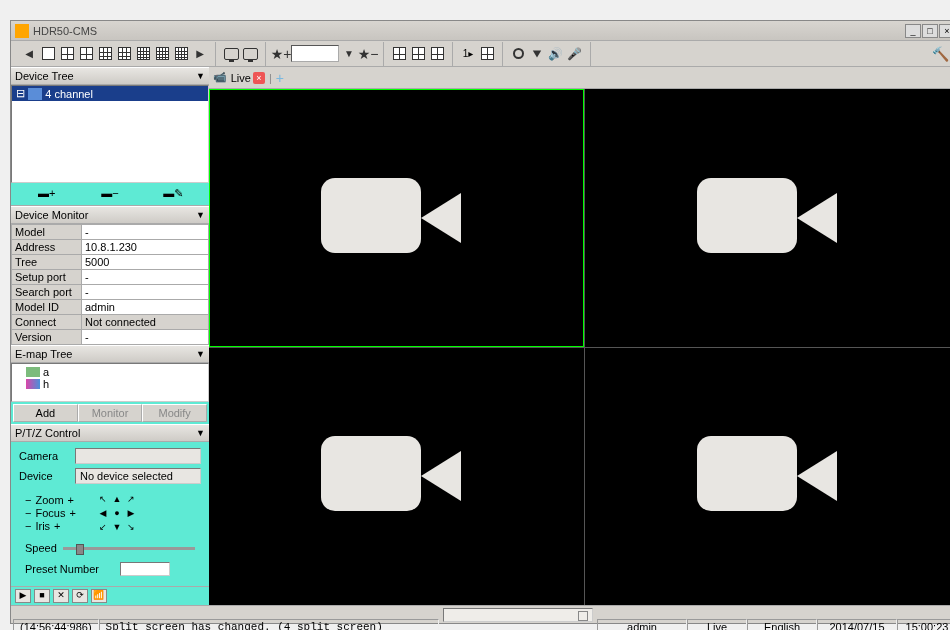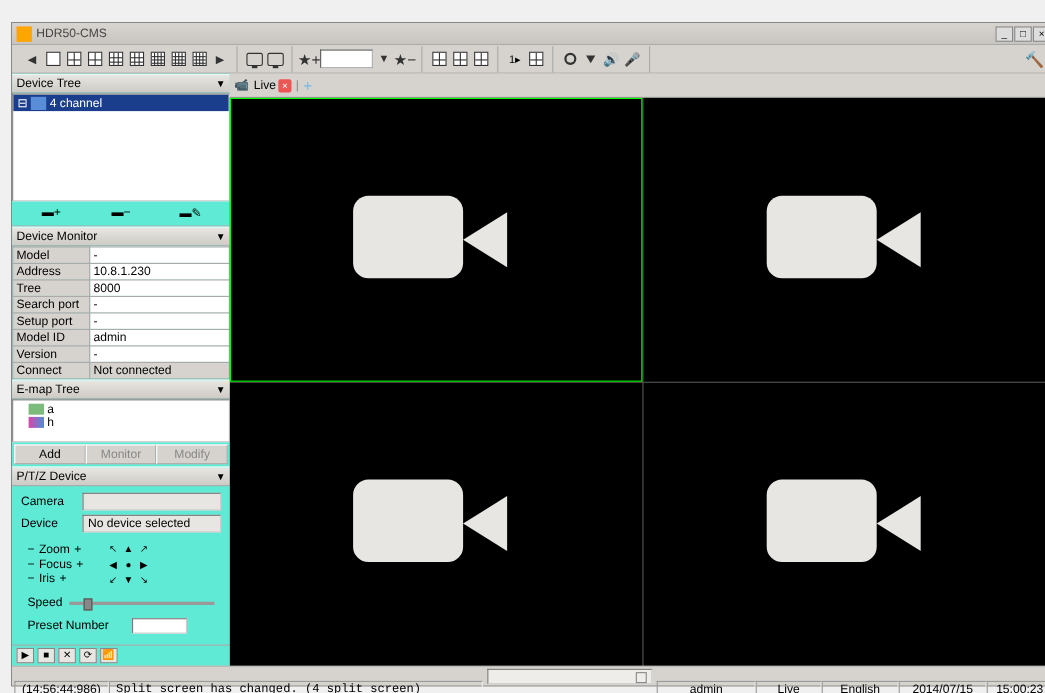--- a/index.html
+++ b/index.html
@@ -241,41 +241,41 @@
             <tr>
               <td>Model</td>
               <td>-</td>
             </tr>
         <tr>
               <td>Address</td>
               <td>10.8.1.230</td>
             </tr>
         <tr>
               <td>Tree</td>
-              <td>8000</td>
+              <td>5000</td>
+            </tr>
+        <tr>
+              <td>Setup port</td>
+              <td>-</td>
             </tr>
         <tr>
               <td>Search port</td>
               <td>-</td>
             </tr>
         <tr>
-              <td>Setup port</td>
-              <td>-</td>
-            </tr>
-        <tr>
               <td>Model ID</td>
               <td>admin</td>
             </tr>
         <tr>
+              <td>Connect</td>
+              <td style="background:#d6d3ce">Not connected</td>
+            </tr>
+        <tr>
               <td>Version</td>
               <td>-</td>
-            </tr>
-        <tr>
-              <td>Connect</td>
-              <td style="background:#d6d3ce">Not connected</td>
             </tr>
       </tbody>
         </table>
 
       <div class="panel-header">
         <span>E-map Tree</span>
         <span class="down">▼</span>
       </div>
       <div class="emap-area">
         <div class="emap-item">
@@ -287,21 +287,21 @@
             <span>h</span>
           </div>
       </div>
       <div class="btn-row">
         <button>Add</button>
         <button disabled="">Monitor</button>
         <button disabled="">Modify</button>
       </div>
 
       <div class="panel-header">
-        <span>P/T/Z Device</span>
+        <span>P/T/Z Control</span>
         <span class="down">▼</span>
       </div>
       <div class="ptz">
         <div class="ptz-row">
           <span class="label">Camera</span>
           <div class="ptz-box"></div>
         </div>
         <div class="ptz-row">
           <span class="label">Device</span>
           <div class="ptz-box">No device selected</div>

